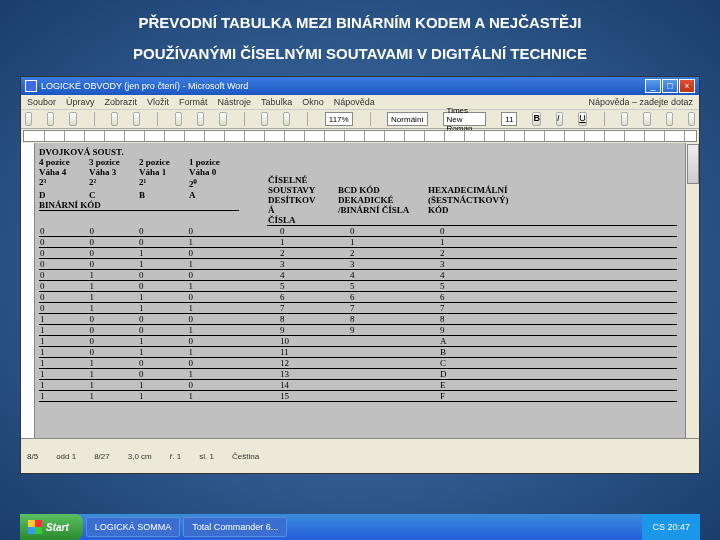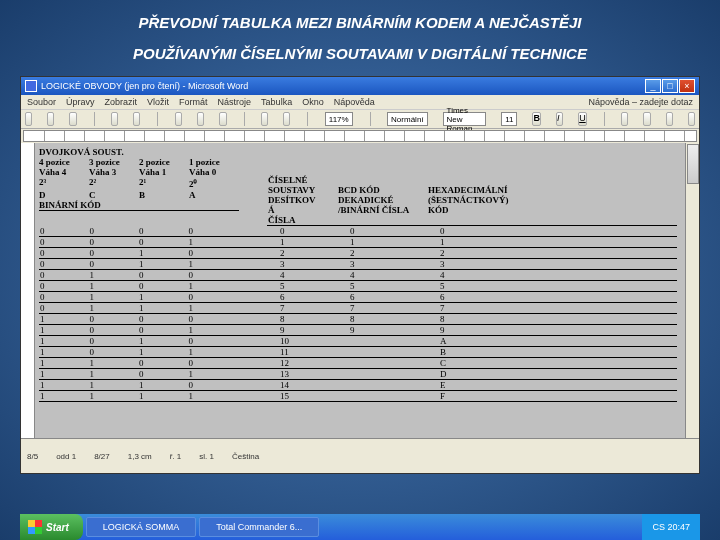--- a/index.html
+++ b/index.html
@@ -5,21 +5,20 @@
   * { box-sizing: border-box; margin: 0; padding: 0; }
   body {
     width: 720px; height: 540px;
     background: radial-gradient(ellipse at center, #4a7cb8 0%, #1a3d6b 100%);
     font-family: Arial, sans-serif;
     overflow: hidden;
   }
   .slide-title {
     color: white; text-align: center; font-weight: bold;
     font-size: 15px; padding: 14px 44px 6px;
-    font-style: italic;
   }
   .slide-title .line2 { padding-top: 14px; }
   .word-window {
     margin: 8px auto 0; width: 680px; height: 398px;
     background: #ece9d8; border: 1px solid #333;
     display: flex; flex-direction: column;
     font-size: 9px;
   }
   .titlebar {
     background: linear-gradient(to bottom, #3a7ce0, #1b56c0);
@@ -75,21 +74,21 @@
     position: absolute; bottom: 0; left: 20px; right: 20px;
     height: 26px; background: linear-gradient(to bottom, #3a8cda, #245edb);
     display: flex; align-items: center; font-size: 10px;
   }
   .start { background: linear-gradient(to bottom, #5bc060, #2a8a2e); color: white;
     height: 100%; padding: 0 14px 0 8px; display: flex; align-items: center;
     font-style: italic; font-weight: bold; border-radius: 0 8px 8px 0; gap: 4px; }
   .start .flag { width: 14px; height: 14px; background:
     conic-gradient(#f33 0 25%, #3c3 0 50%, #39f 0 75%, #fc3 0); }
   .tbaritem { color: white; background: #3a6ed0; border: 1px solid #5a8ee0;
-    height: 20px; padding: 0 16px; margin-left: 3px; display: flex; align-items: center;
+    height: 20px; padding: 0 8px; margin-left: 3px; display: flex; align-items: center;
     font-size: 9px; border-radius: 2px; }
   .tray { margin-left: auto; background: #1a97e8; height: 100%; padding: 0 10px;
     display: flex; align-items: center; color: white; font-size: 9px; gap: 6px; }
   .bold { font-weight: bold; }
 </style>
 </head>
 <body>
 
 <div class="slide-title">
   <div>PŘEVODNÍ TABULKA MEZI BINÁRNÍM KODEM A NEJČASTĚJI</div>
@@ -441,21 +440,21 @@
     </div>
     <div class="vscroll">
       <div class="thumb"></div>
     </div>
   </div>
 
   <div class="statusbar">
     <span>8/5</span>
     <span>odd 1</span>
     <span>8/27</span>
-    <span>1,3 cm</span>
+    <span>3,0 cm</span>
     <span>ř. 1</span>
     <span>sl. 1</span>
     <span>Čeština</span>
   </div>
 </div>
 
 <div class="taskbar">
   <div class="start">
     <div class="flag"></div>
     <span>Start</span>

